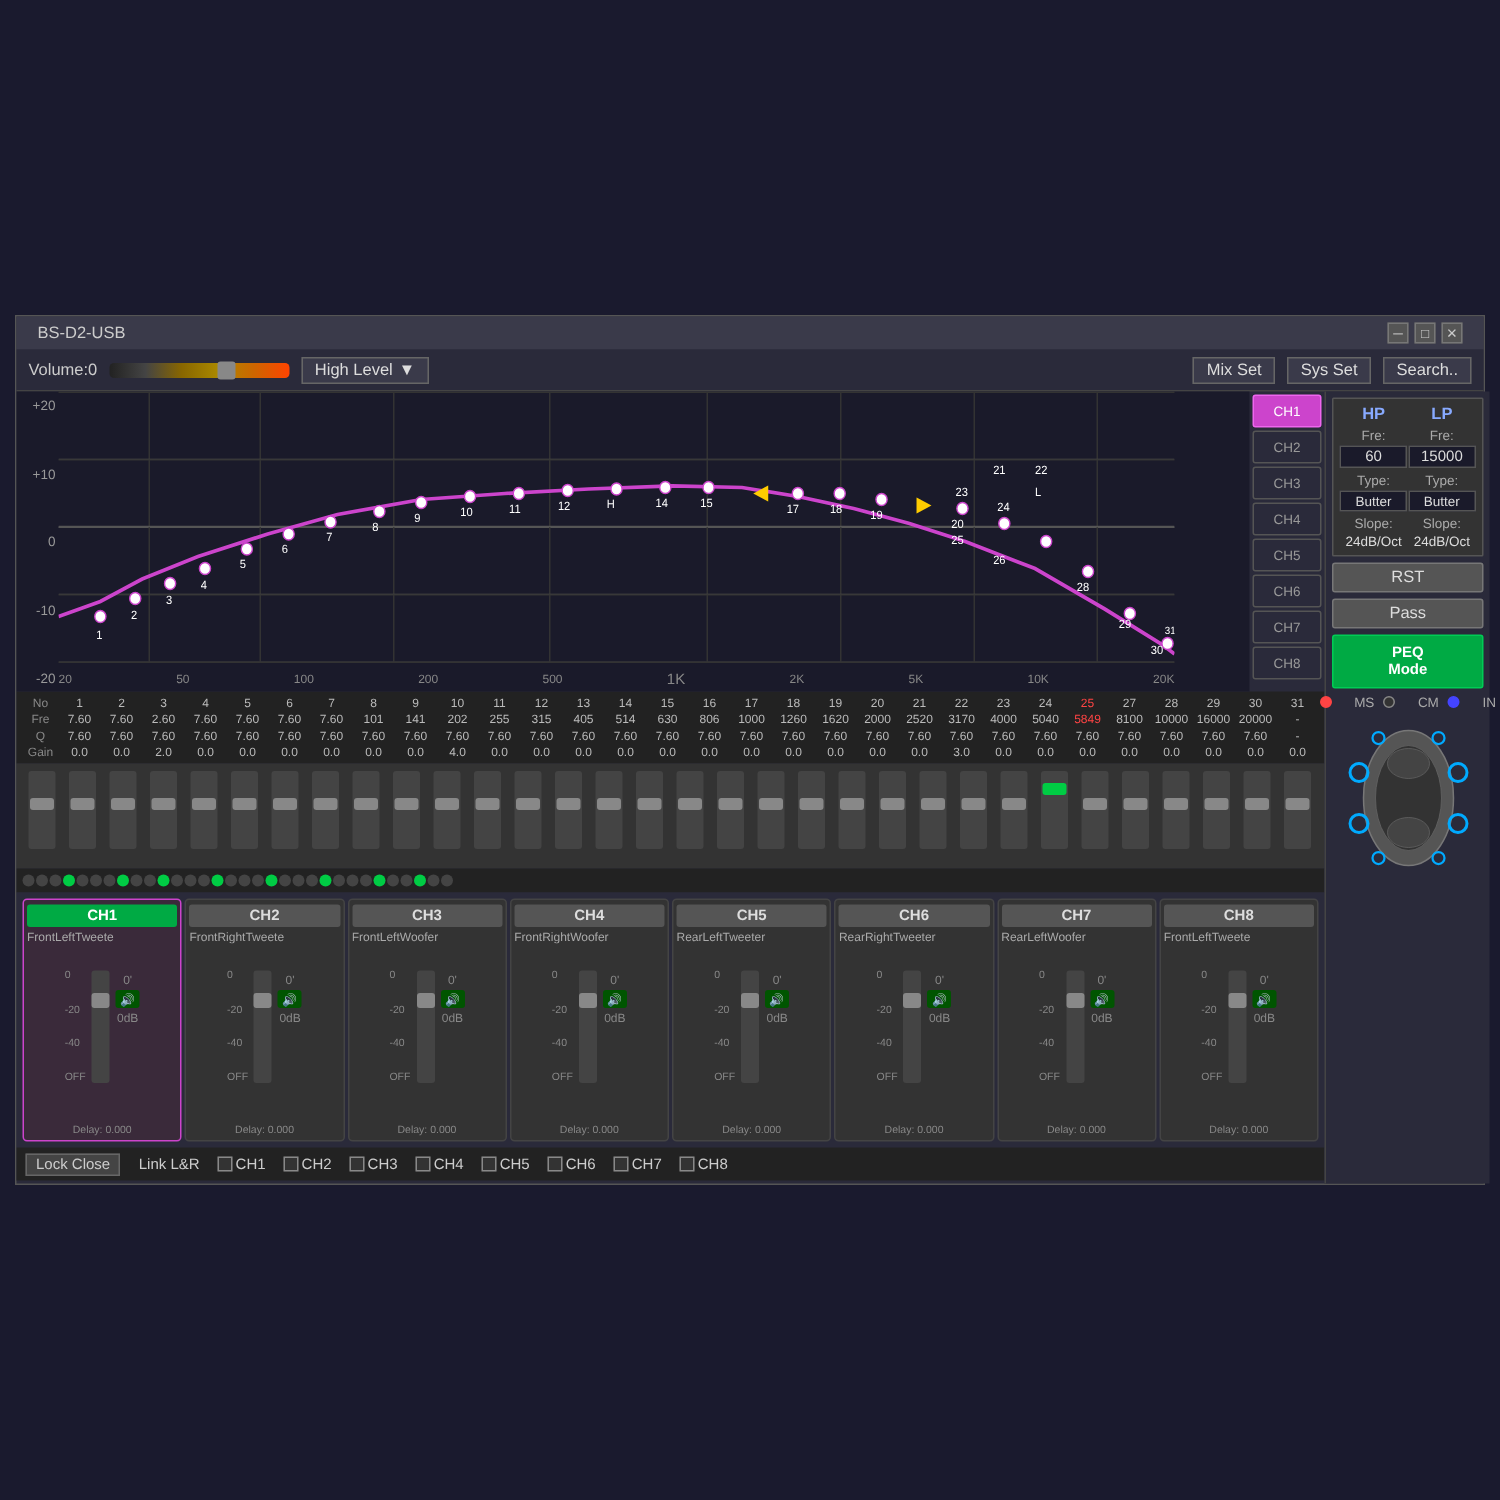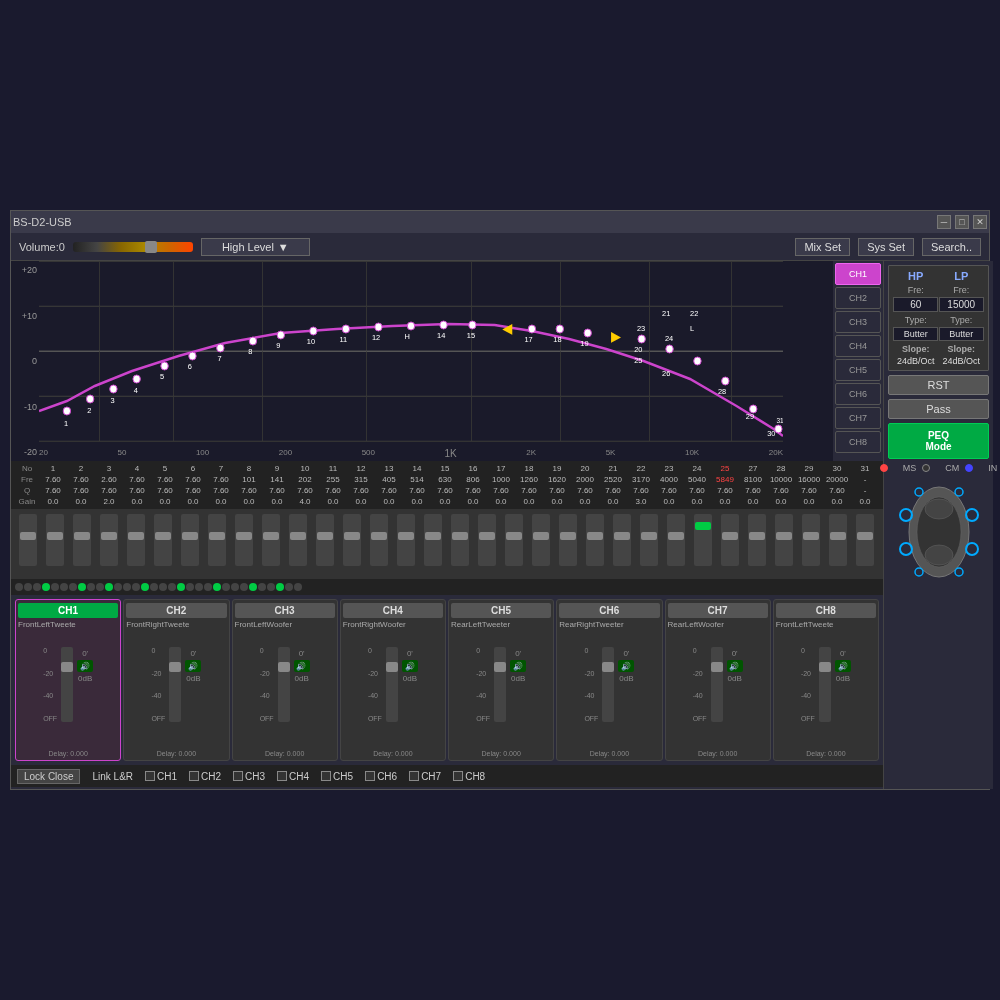--- a/index.html
+++ b/index.html
@@ -18,21 +18,21 @@
       height: 580px;
       background: #2a2a3a;
       border: 1px solid #555;
       position: relative;
     }
     .title-bar {
       background: #3a3a4a;
       height: 22px;
       display: flex;
       align-items: center;
-      padding: 0 2px;
+      padding: 0 14px;
       justify-content: space-between;
     }
     .title-text { color: #ccc; font-size: 11px; }
     .title-controls { display: flex; gap: 4px; }
     .title-btn {
       width: 14px; height: 14px;
       background: #555; border: 1px solid #777;
       color: #ccc; font-size: 9px;
       display: flex; align-items: center; justify-content: center;
       cursor: pointer;
@@ -58,21 +58,21 @@
       right: 30%;
       top: -1px;
       width: 12px; height: 12px;
       background: #888;
       border-radius: 2px;
     }
     .high-level-btn {
       background: #3a3a4a;
       border: 1px solid #666;
       color: #ddd;
-      padding: 2px 20px;
+      padding: 2px 8px;
       font-size: 11px;
       cursor: pointer;
       display: flex; align-items: center; gap: 4px;
     }
     .toolbar-spacer { flex: 1; }
     .mix-set-btn, .sys-set-btn, .search-btn {
       background: #3a3a4a;
       border: 1px solid #666;
       color: #ddd;
       padding: 2px 8px;
@@ -339,21 +339,21 @@
       font-size: 9px;
       width: 45px;
       padding: 1px 3px;
       text-align: center;
     }
     .slope-row {
       display: flex;
       justify-content: space-between;
       margin-top: 2px;
     }
-    .slope-label { color: #aaa; font-size: 9px; font-weight: bold; }
+    .slope-label { color: #aaa; font-size: 9px; }
     .slope-value { color: #ddd; font-size: 9px; }
     .rst-btn {
       background: #555;
       border: 1px solid #777;
       color: #ddd;
       padding: 3px;
       font-size: 11px;
       cursor: pointer;
       text-align: center;
       border-radius: 2px;

